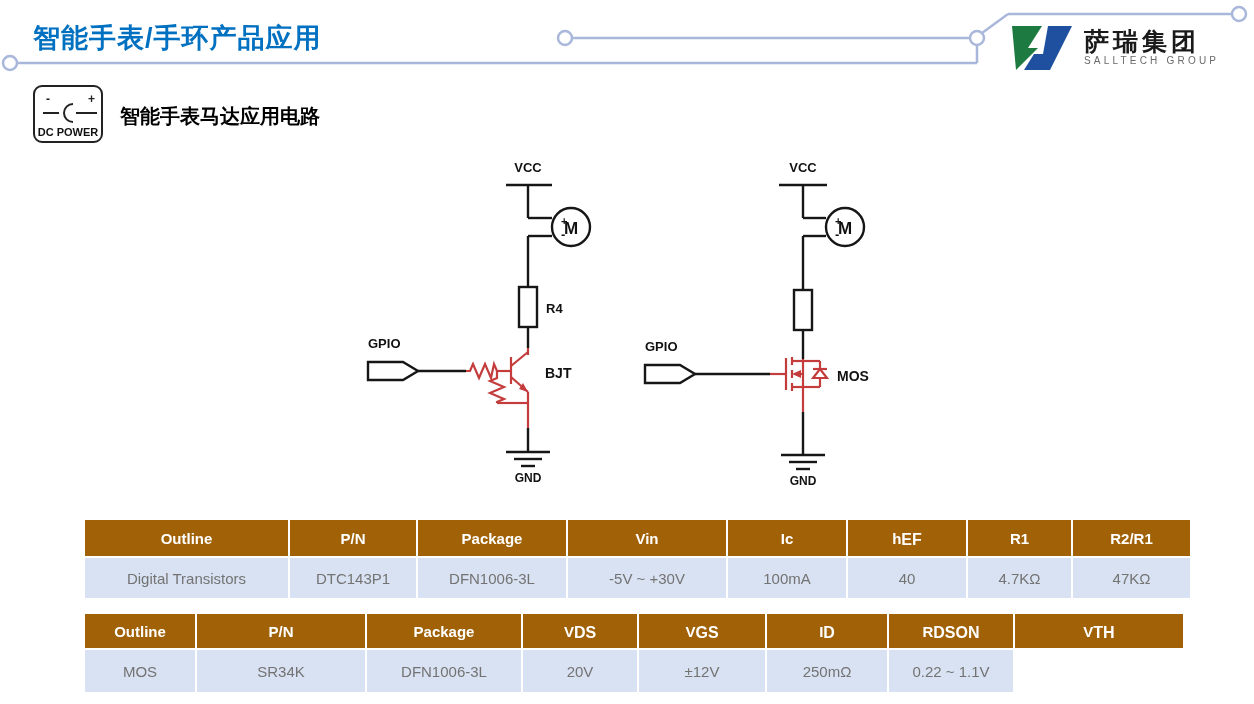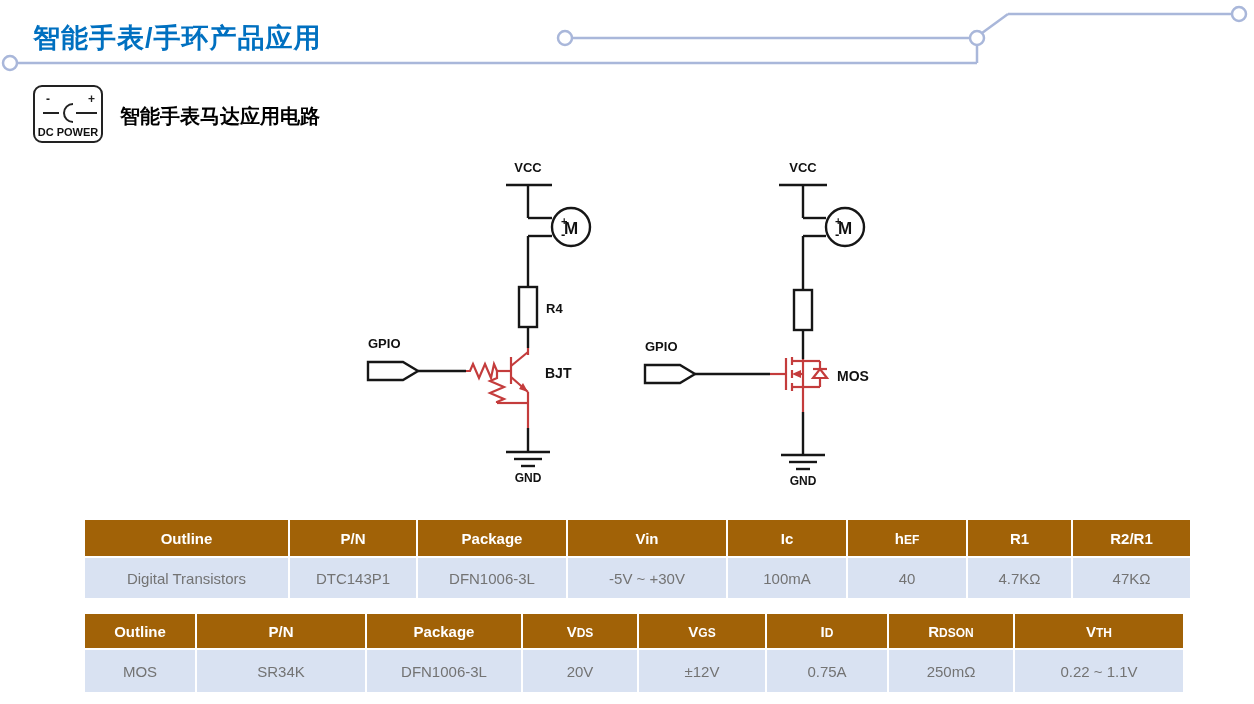--- a/index.html
+++ b/index.html
@@ -15,21 +15,21 @@
           display:flex;flex-direction:column;align-items:center;justify-content:flex-end;box-sizing:border-box;}
   .dc-box svg{position:absolute;top:4px;left:3px;}
   .dc-label{font-size:11px;font-weight:bold;color:#111;margin-bottom:3px;letter-spacing:0px;}
   .subtitle{left:120px;top:103px;font-size:20px;font-weight:bold;color:#000;font-family:Liberation Serif, serif;}
   
   .tbl{display:grid;gap:2px;}
   .tbl1{left:85px;top:520px;grid-template-columns:203px 126px 148px 158px 118px 118px 103px 117px;grid-template-rows:36px 40px;}
   .tbl2{left:85px;top:614px;grid-template-columns:110px 168px 154px 114px 126px 120px 124px 168px;grid-template-rows:34px 42px;}
   .th{background:#a16207;color:#fff;font-weight:bold;font-size:15px;display:flex;align-items:center;justify-content:center;}
   .td{background:#d9e2f2;color:#737373;font-size:15px;display:flex;align-items:center;justify-content:center;}
-  .th sub{font-size:12px;font-weight:bold;transform:translateY(2px);}
+  .th sub{font-size:16px;font-weight:bold;transform:translateY(2px);}
   svg text{font-family:"Liberation Sans",sans-serif;}
   .ckt-label{font-weight:bold;font-size:13px;fill:#111;}
   .dev-label{font-weight:bold;font-size:14px;fill:#111;}
   .gnd-label{font-weight:bold;font-size:12px;fill:#111;}
 </style>
 </head>
 <body>
 
 <div class="page">
 
@@ -42,20 +42,30 @@
       <line x1="1008" y1="14" x2="1232" y2="14"></line>
       <circle cx="10" cy="63" r="7" fill="#fff"></circle>
       <circle cx="565" cy="38" r="7" fill="#fff"></circle>
       <circle cx="977" cy="38" r="7" fill="#fff"></circle>
       <circle cx="1239" cy="14" r="7" fill="#fff"></circle>
     </g>
   </svg>
 
   <div class="abs page-title">智能手表/手环产品应用</div>
 
+  <div class="abs logo">
+    <svg width="64" height="54" viewBox="0 0 64 54">
+      <polygon points="2,6 32,6 18,28 28,28 6,50" fill="#1d7a40"></polygon>
+      <polygon points="38,6 62,6 40,50 14,50 24,34 33,34" fill="#1f4f9f"></polygon>
+    </svg>
+    <div class="logo-text">
+      <span class="logo-cn">萨瑞集团</span>
+      <span class="logo-en">SALLTECH GROUP</span>
+    </div>
+  </div>
 
   <div class="abs dc-box">
     <svg width="64" height="34" viewBox="0 0 64 34">
       <g stroke="#222" stroke-width="2" fill="none">
         <line x1="5" y1="22" x2="21" y2="22"></line>
         <path d="M35,13 A9,9 0 1 0 35,31"></path>
         <line x1="38" y1="22" x2="59" y2="22"></line>
       </g>
       <text x="8" y="12" font-size="12" font-weight="bold" fill="#222">-</text>
       <text x="50" y="12" font-size="12" font-weight="bold" fill="#222">+</text>
@@ -227,18 +237,17 @@
       </div>
     <div class="th">
         <span>V</span>
         <sub>TH</sub>
       </div>
     <div class="td">MOS</div>
     <div class="td">SR34K</div>
     <div class="td">DFN1006-3L</div>
     <div class="td">20V</div>
     <div class="td">±12V</div>
-    <div class="td">0.75A</div>
     <div class="td">250mΩ</div>
     <div class="td">0.22 ~ 1.1V</div>
   </div>
 
 </div>
 
 </body></html>

